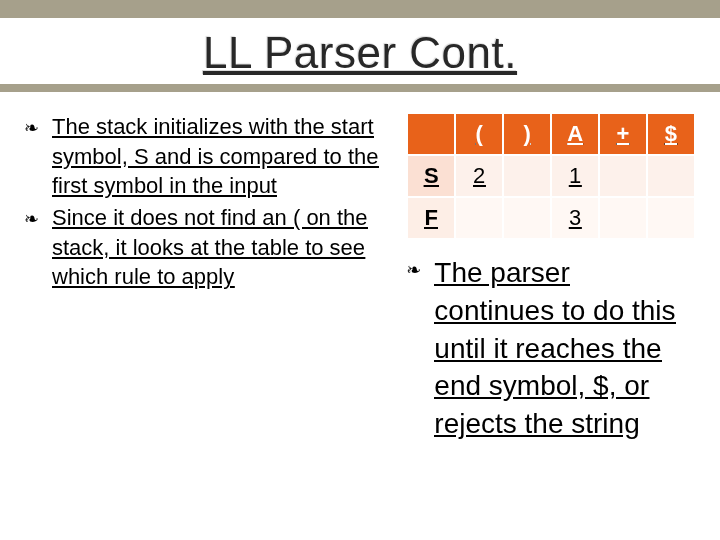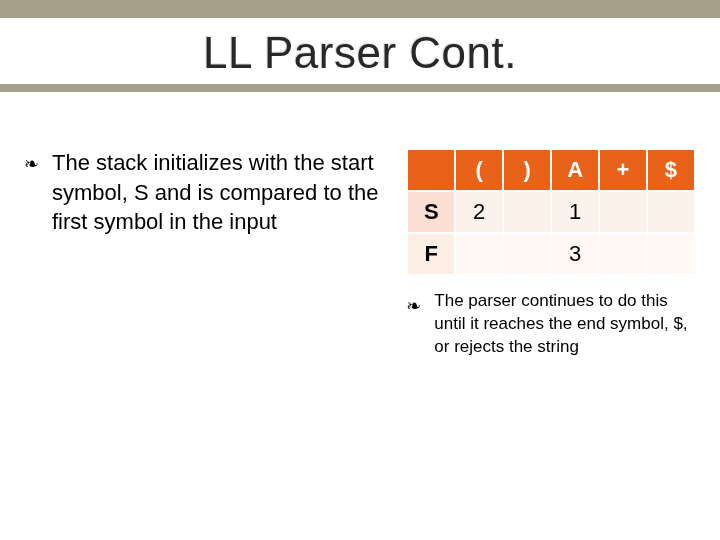--- a/index.html
+++ b/index.html
@@ -1,15 +1,15 @@
 <!DOCTYPE html>
 <html><head>
 <meta charset="utf-8">
 <style>
-  * { margin: 0; padding: 0; box-sizing: border-box; }
+  * { margin: 0; padding: 0; box-sizing: border-box; text-decoration: underline; }
   body {
     width: 720px;
     height: 540px;
     background: #fff;
     font-family: Arial, Helvetica, sans-serif;
     overflow: hidden;
     color: #000;
   }
   .title-wrap {
     border-top: 18px solid #a6a08b;
@@ -20,21 +20,20 @@
   .title {
     font-size: 44px;
     font-weight: 400;
     color: #282828;
     text-shadow: 1px 1px 2px rgba(255,255,255,0.7), -1px -1px 1px rgba(0,0,0,0.15);
     letter-spacing: 0.5px;
   }
   .content {
     display: flex;
     padding: 20px 24px 0 24px;
-    margin-top: 36px;
   }
   .left {
     flex: 0 0 56%;
     padding-right: 12px;
   }
   .right {
     flex: 0 0 44%;
     padding-left: 6px;
   }
   .bullets {
@@ -64,21 +63,21 @@
   .bullets li::before {
     content: "\E000";
   }
   
   .bullets li::before { content: "\2619"; font-size: 18px; top:4px;}
   
   .bullets li::before { content: "\2767"; font-size:18px; top:4px; }
 
   .rbullets {
     list-style: none;
-    font-size: 17px;
+    font-size: 28px;
     line-height: 1.35;
     color: #000;
     margin-top: 14px;
   }
   .rbullets li {
     position: relative;
     padding-left: 28px;
   }
   .rbullets li::before {
     content: "\2767";
@@ -132,20 +131,21 @@
 
 <div class="title-wrap">
   <div class="title">LL Parser Cont.</div>
 </div>
 
 <div class="content">
 
   <div class="left">
     <ul class="bullets">
       <li><span>The stack initializes with the start symbol, S and is compared to the first symbol in the input</span></li>
+      <li><span>Since it does not find an ( on the stack, it looks at the table to see which rule to apply</span></li>
     </ul>
   </div>
 
   <div class="right">
     <table class="parse">
       <thead>
         <tr>
           <th class="corner"></th>
           <th>(</th>
           <th>)</th>

